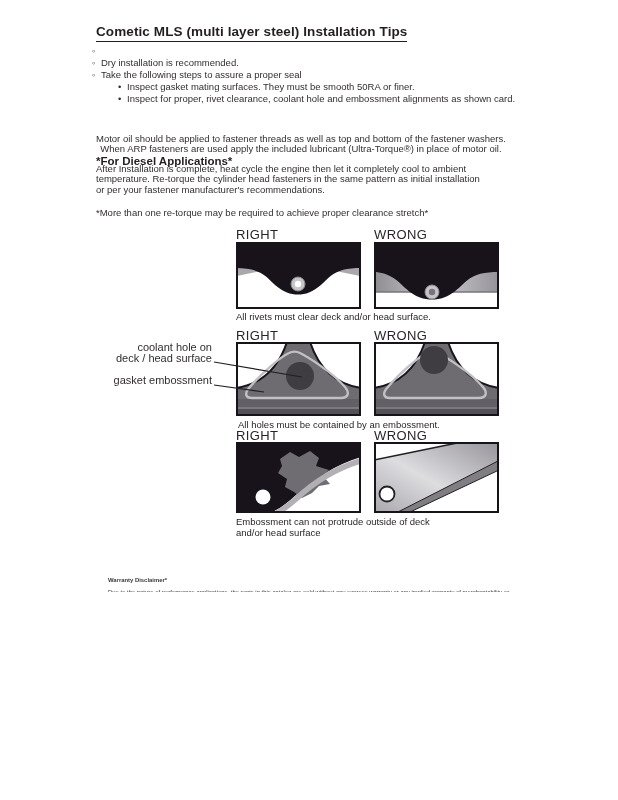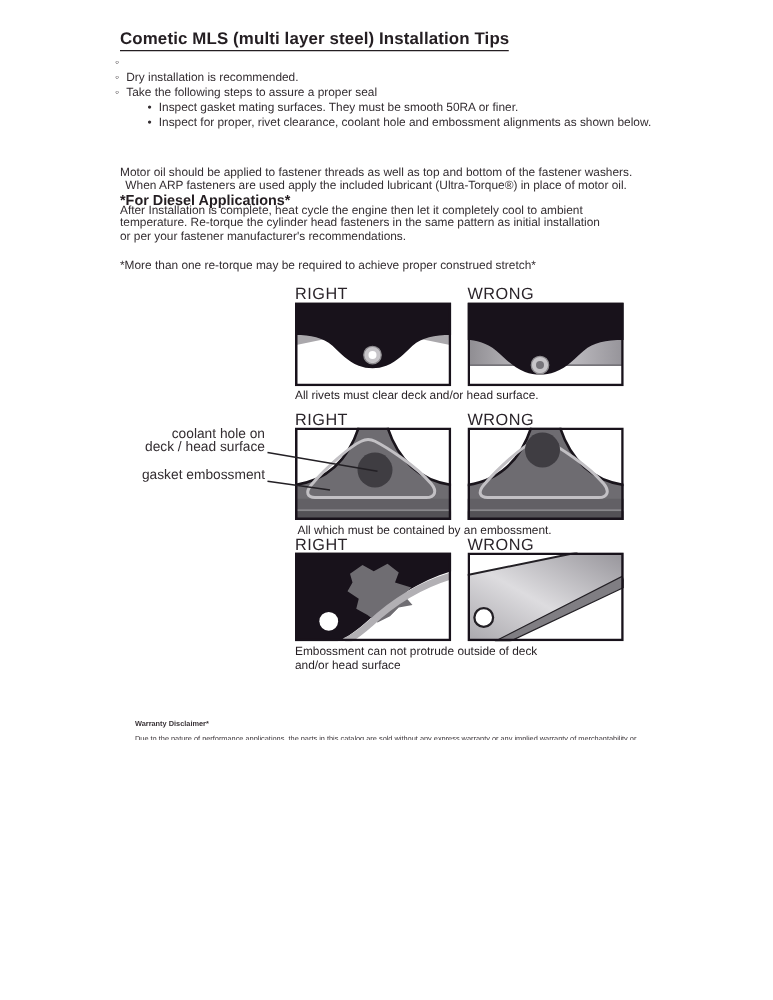--- a/index.html
+++ b/index.html
@@ -43,31 +43,31 @@
     <div class="brow">
       <span class="bmark">◦</span>
       <span>Take the following steps to assure a proper seal</span>
     </div>
     <div class="brow" style="margin-left:26px;">
       <span class="bmark">•</span>
       <span>Inspect gasket mating surfaces.  They must be smooth 50RA or finer.</span>
     </div>
     <div class="brow" style="margin-left:26px;">
       <span class="bmark">•</span>
-      <span>Inspect for proper, rivet clearance, coolant hole and embossment alignments as shown below.</span>
+      <span>Inspect for proper, rivet clearance, coolant hole and embossment alignments as shown card.</span>
     </div>
   </div>
 
   <div class="abs sect-head" style="left:96px;top:115px;">*For Diesel Applications*</div>
   <div class="abs para" style="left:96px;top:134px;text-align:center;">Motor oil should be applied to fastener threads as well as top and bottom of the fastener washers.
 When ARP fasteners are used apply the included lubricant (Ultra-Torque®) in place of motor oil.</div>
   <div class="abs para" style="left:96px;top:164px;">After Installation is complete, heat cycle the engine then let it completely cool to ambient
 temperature. Re-torque the cylinder head fasteners in the same pattern as initial installation
 or per your fastener manufacturer's recommendations.</div>
-  <div class="abs note" style="left:96px;top:207px;">*More than one re-torque may be required to achieve proper construed stretch*</div>
+  <div class="abs note" style="left:96px;top:207px;">*More than one re-torque may be required to achieve proper clearance stretch*</div>
 
   <div class="abs rw-label" style="left:236px;top:227px;">RIGHT</div>
   <div class="abs rw-label" style="left:374px;top:227px;">WRONG</div>
 
   <svg class="abs" style="left:236px;top:242px;" width="125" height="67" viewBox="0 0 125 67">
     <rect x="0" y="0" width="125" height="67" fill="#ffffff"></rect>
     <polygon points="1,26 40,26 1,34" fill="#aaa8ac"></polygon>
     <polygon points="124,26 85,26 124,34" fill="#aaa8ac"></polygon>
     <path d="M0,0 H125 V26 C111,26 102,28 94,34.5 C88,40 82,47 73,50.5 C66,53.2 58,53.2 51,50.5
              C42,47 36,40 30,34.5 C22,28 13,26 0,26 Z" fill="#18121b"></path>
@@ -129,21 +129,21 @@
              C96,30 72,15 64,11 C60,9 57,9 53,11 Z" fill="none" stroke="#c2c0c4" stroke-width="2.4"></path>
     <circle cx="60" cy="18" r="14" fill="#3f3d42"></circle>
     <rect x="1" y="1" width="123" height="72" fill="none" stroke="#18121b" stroke-width="2"></rect>
   </svg>
 
   <svg class="abs" style="left:130px;top:340px;pointer-events:none;" width="250" height="70" viewBox="0 0 250 70">
     <line x1="84" y1="22" x2="172" y2="37" stroke="#232025" stroke-width="1.2"></line>
     <line x1="84" y1="45" x2="134" y2="52" stroke="#232025" stroke-width="1.2"></line>
   </svg>
 
-  <div class="abs caption" style="left:238px;top:419px;">All which must be contained by an embossment.</div>
+  <div class="abs caption" style="left:238px;top:419px;">All holes must be contained by an embossment.</div>
 
   <div class="abs rw-label" style="left:236px;top:428px;">RIGHT</div>
   <div class="abs rw-label" style="left:374px;top:428px;">WRONG</div>
 
   <svg class="abs" style="left:236px;top:442px;" width="125" height="71" viewBox="0 0 125 71">
     <rect x="0" y="0" width="125" height="71" fill="#ffffff"></rect>
     <path d="M0,0 H125 V15 C99,23 78,37 60,53 C50,62 42,68 34,71 L0,71 Z" fill="#18121b"></path>
     <path d="M44,17 L54,10 L63,15 L74,9 L83,16 L80,24 L93,28 L87,34 L94,42 L83,44 L76,51 L66,56
              L58,50 L49,45 L51,37 L42,31 L46,24 Z" fill="#6f6d72"></path>
     <path d="M124,19 C98,27 77,41 60,57 C51,65 45,69 40,71" fill="none" stroke="#b2b0b4" stroke-width="5.5"></path>

